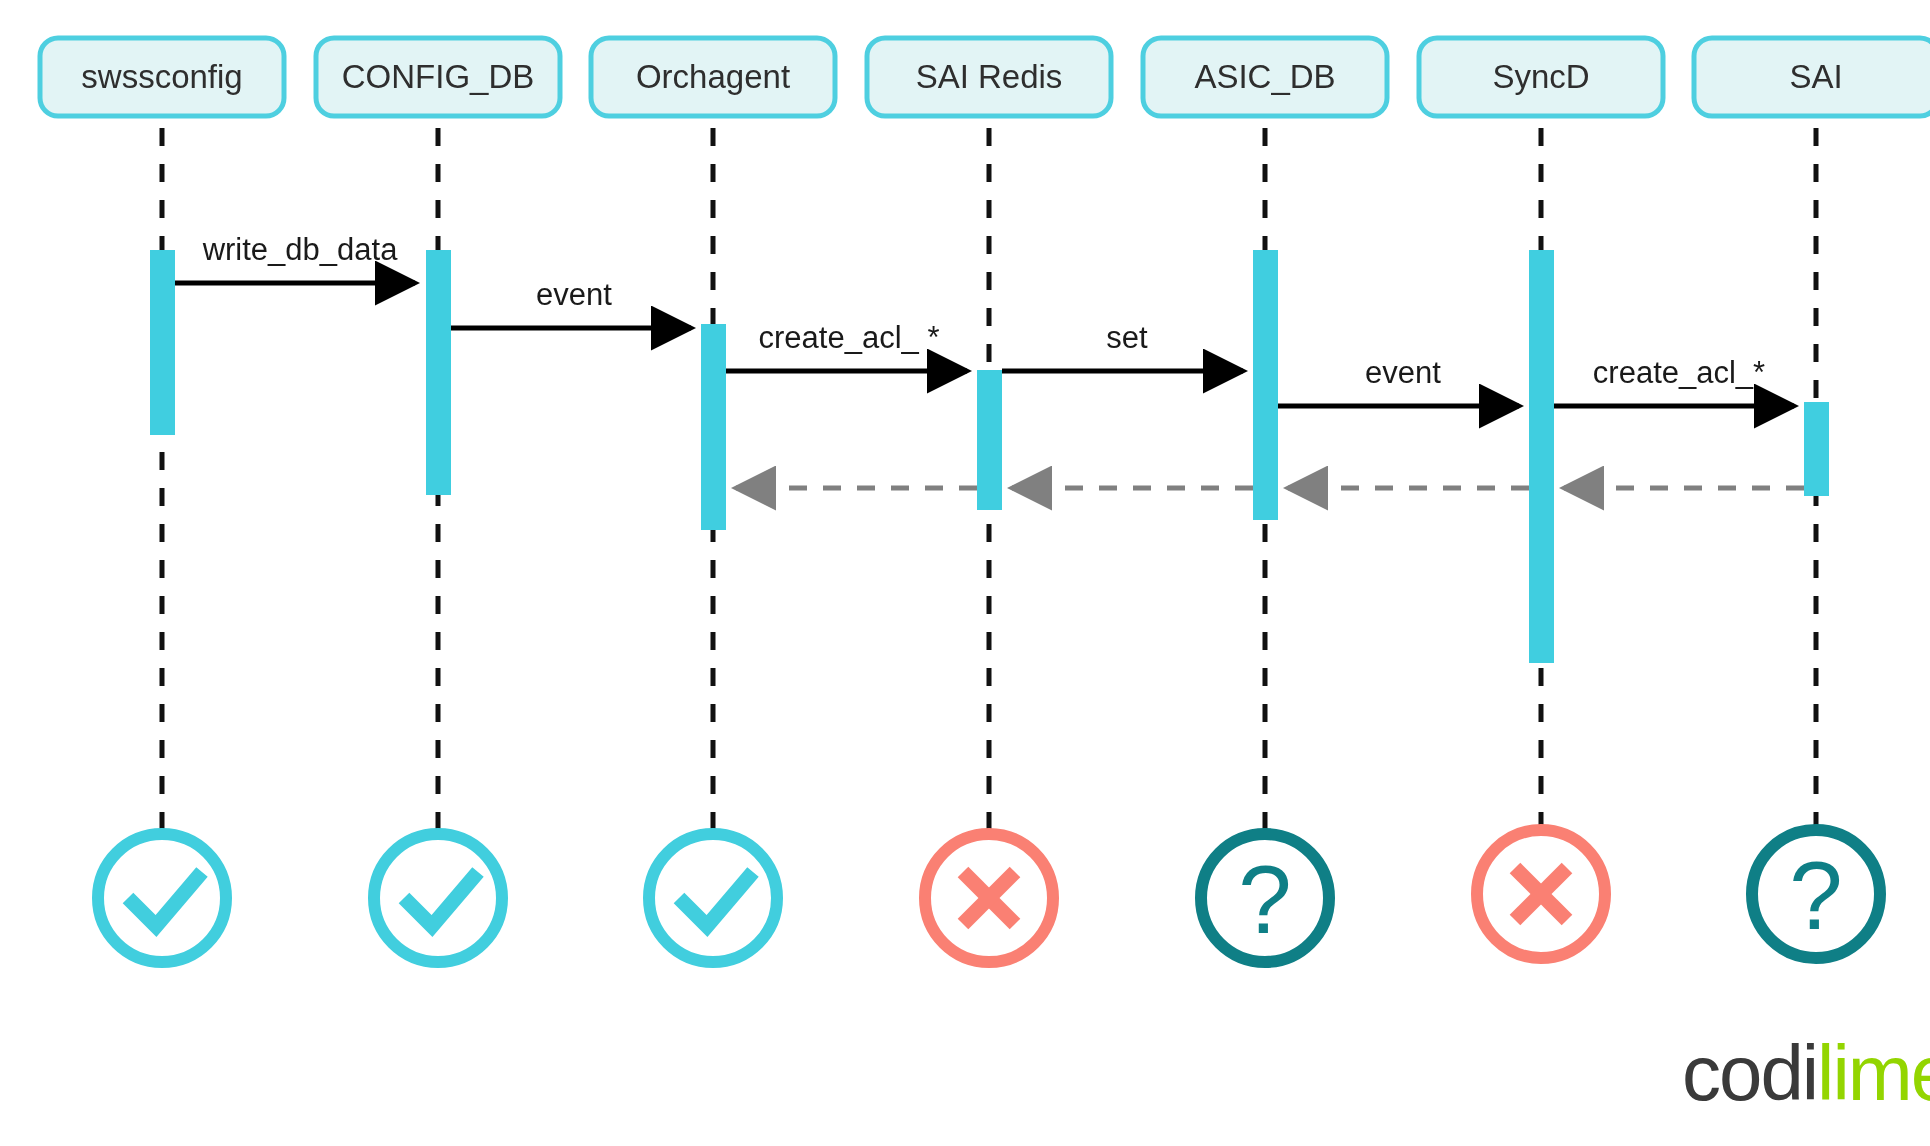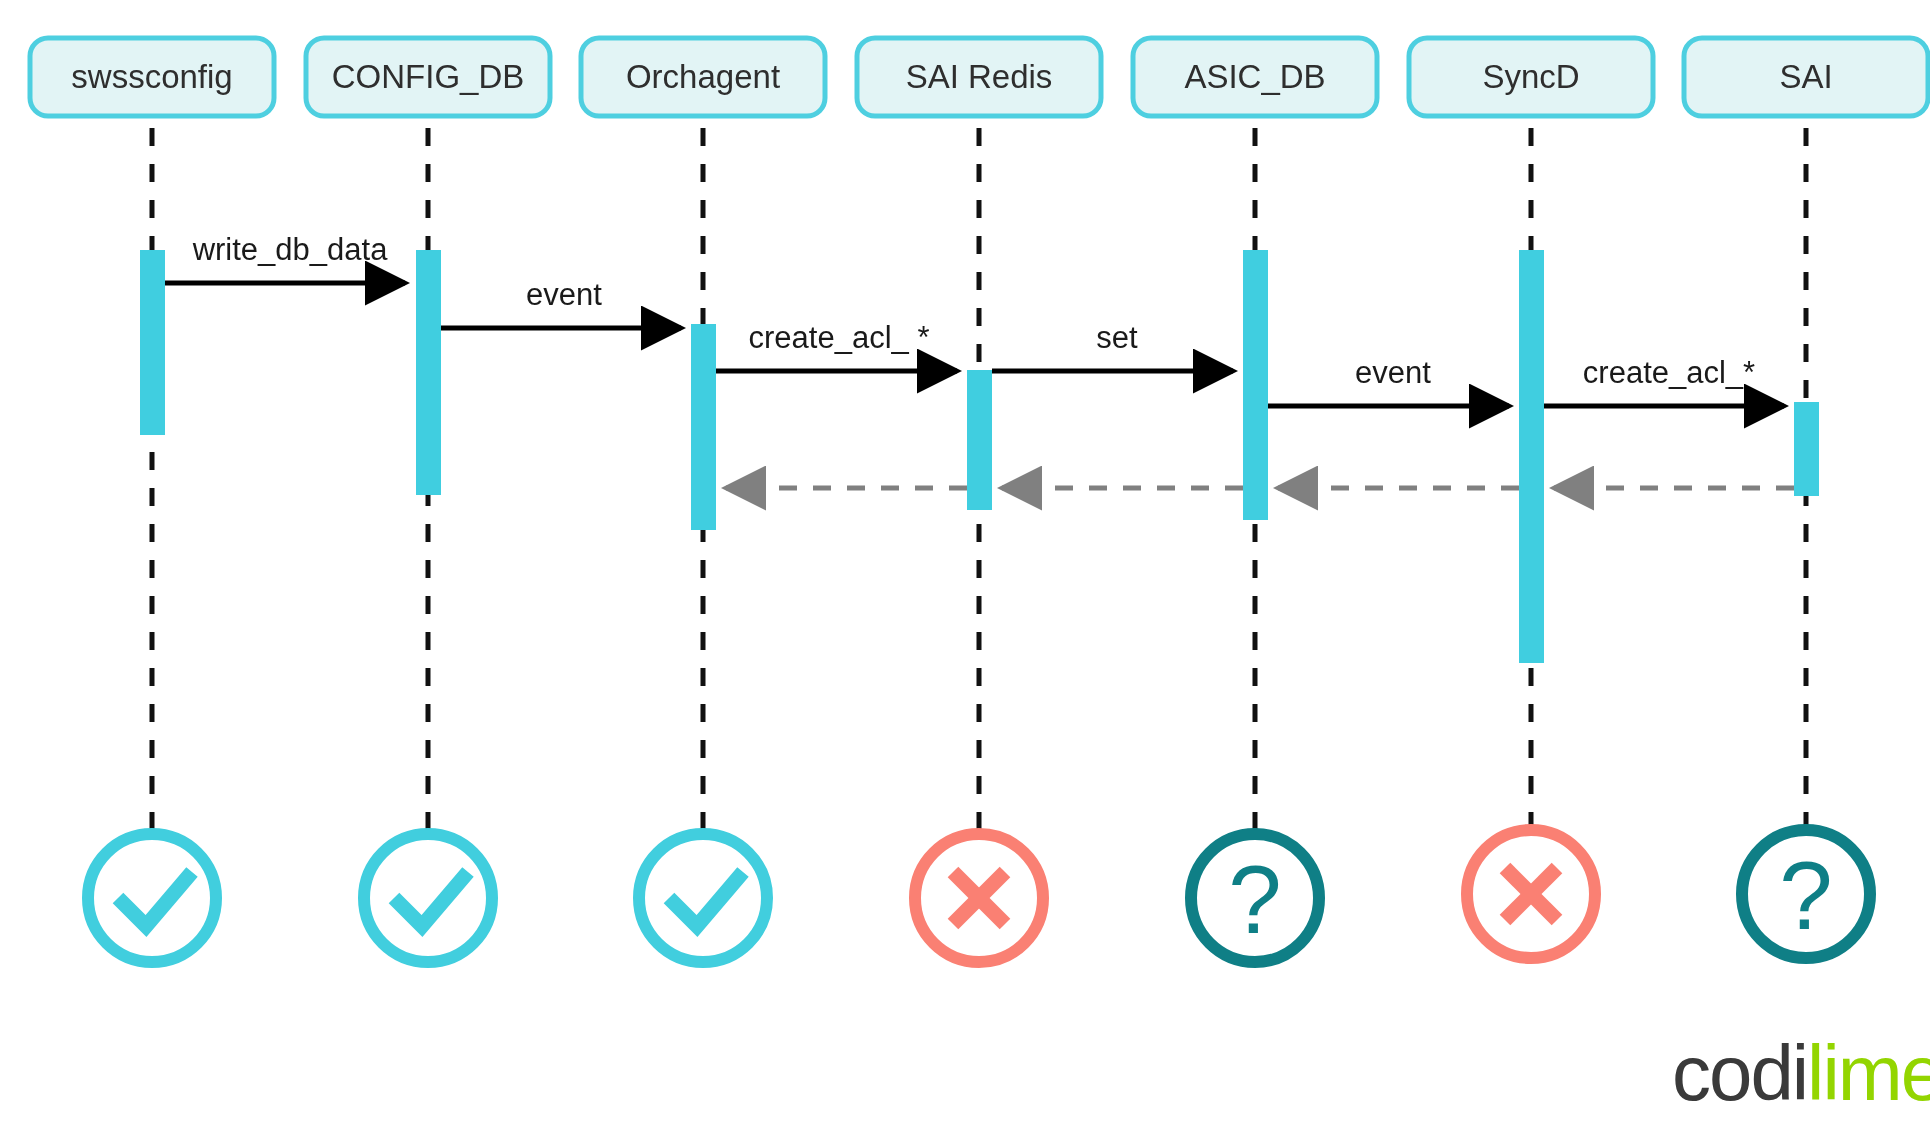--- a/index.html
+++ b/index.html
@@ -9,21 +9,21 @@
   }
   body {
     width: 1930px;
     height: 1146px;
     font-family: "Liberation Sans", sans-serif;
     overflow: hidden;
     position: relative;
   }
   #diagram-root {
     position: absolute;
-    left: 0; top: 0;
+    left: 10px; top: 0;
     width: 1604px;
     height: 1146px;
   }
   svg.seq {
     display: block;
     width: 1930px;
     height: 1146px;
   }
   .lifeline-box-rect {
     fill: #e2f4f5;

